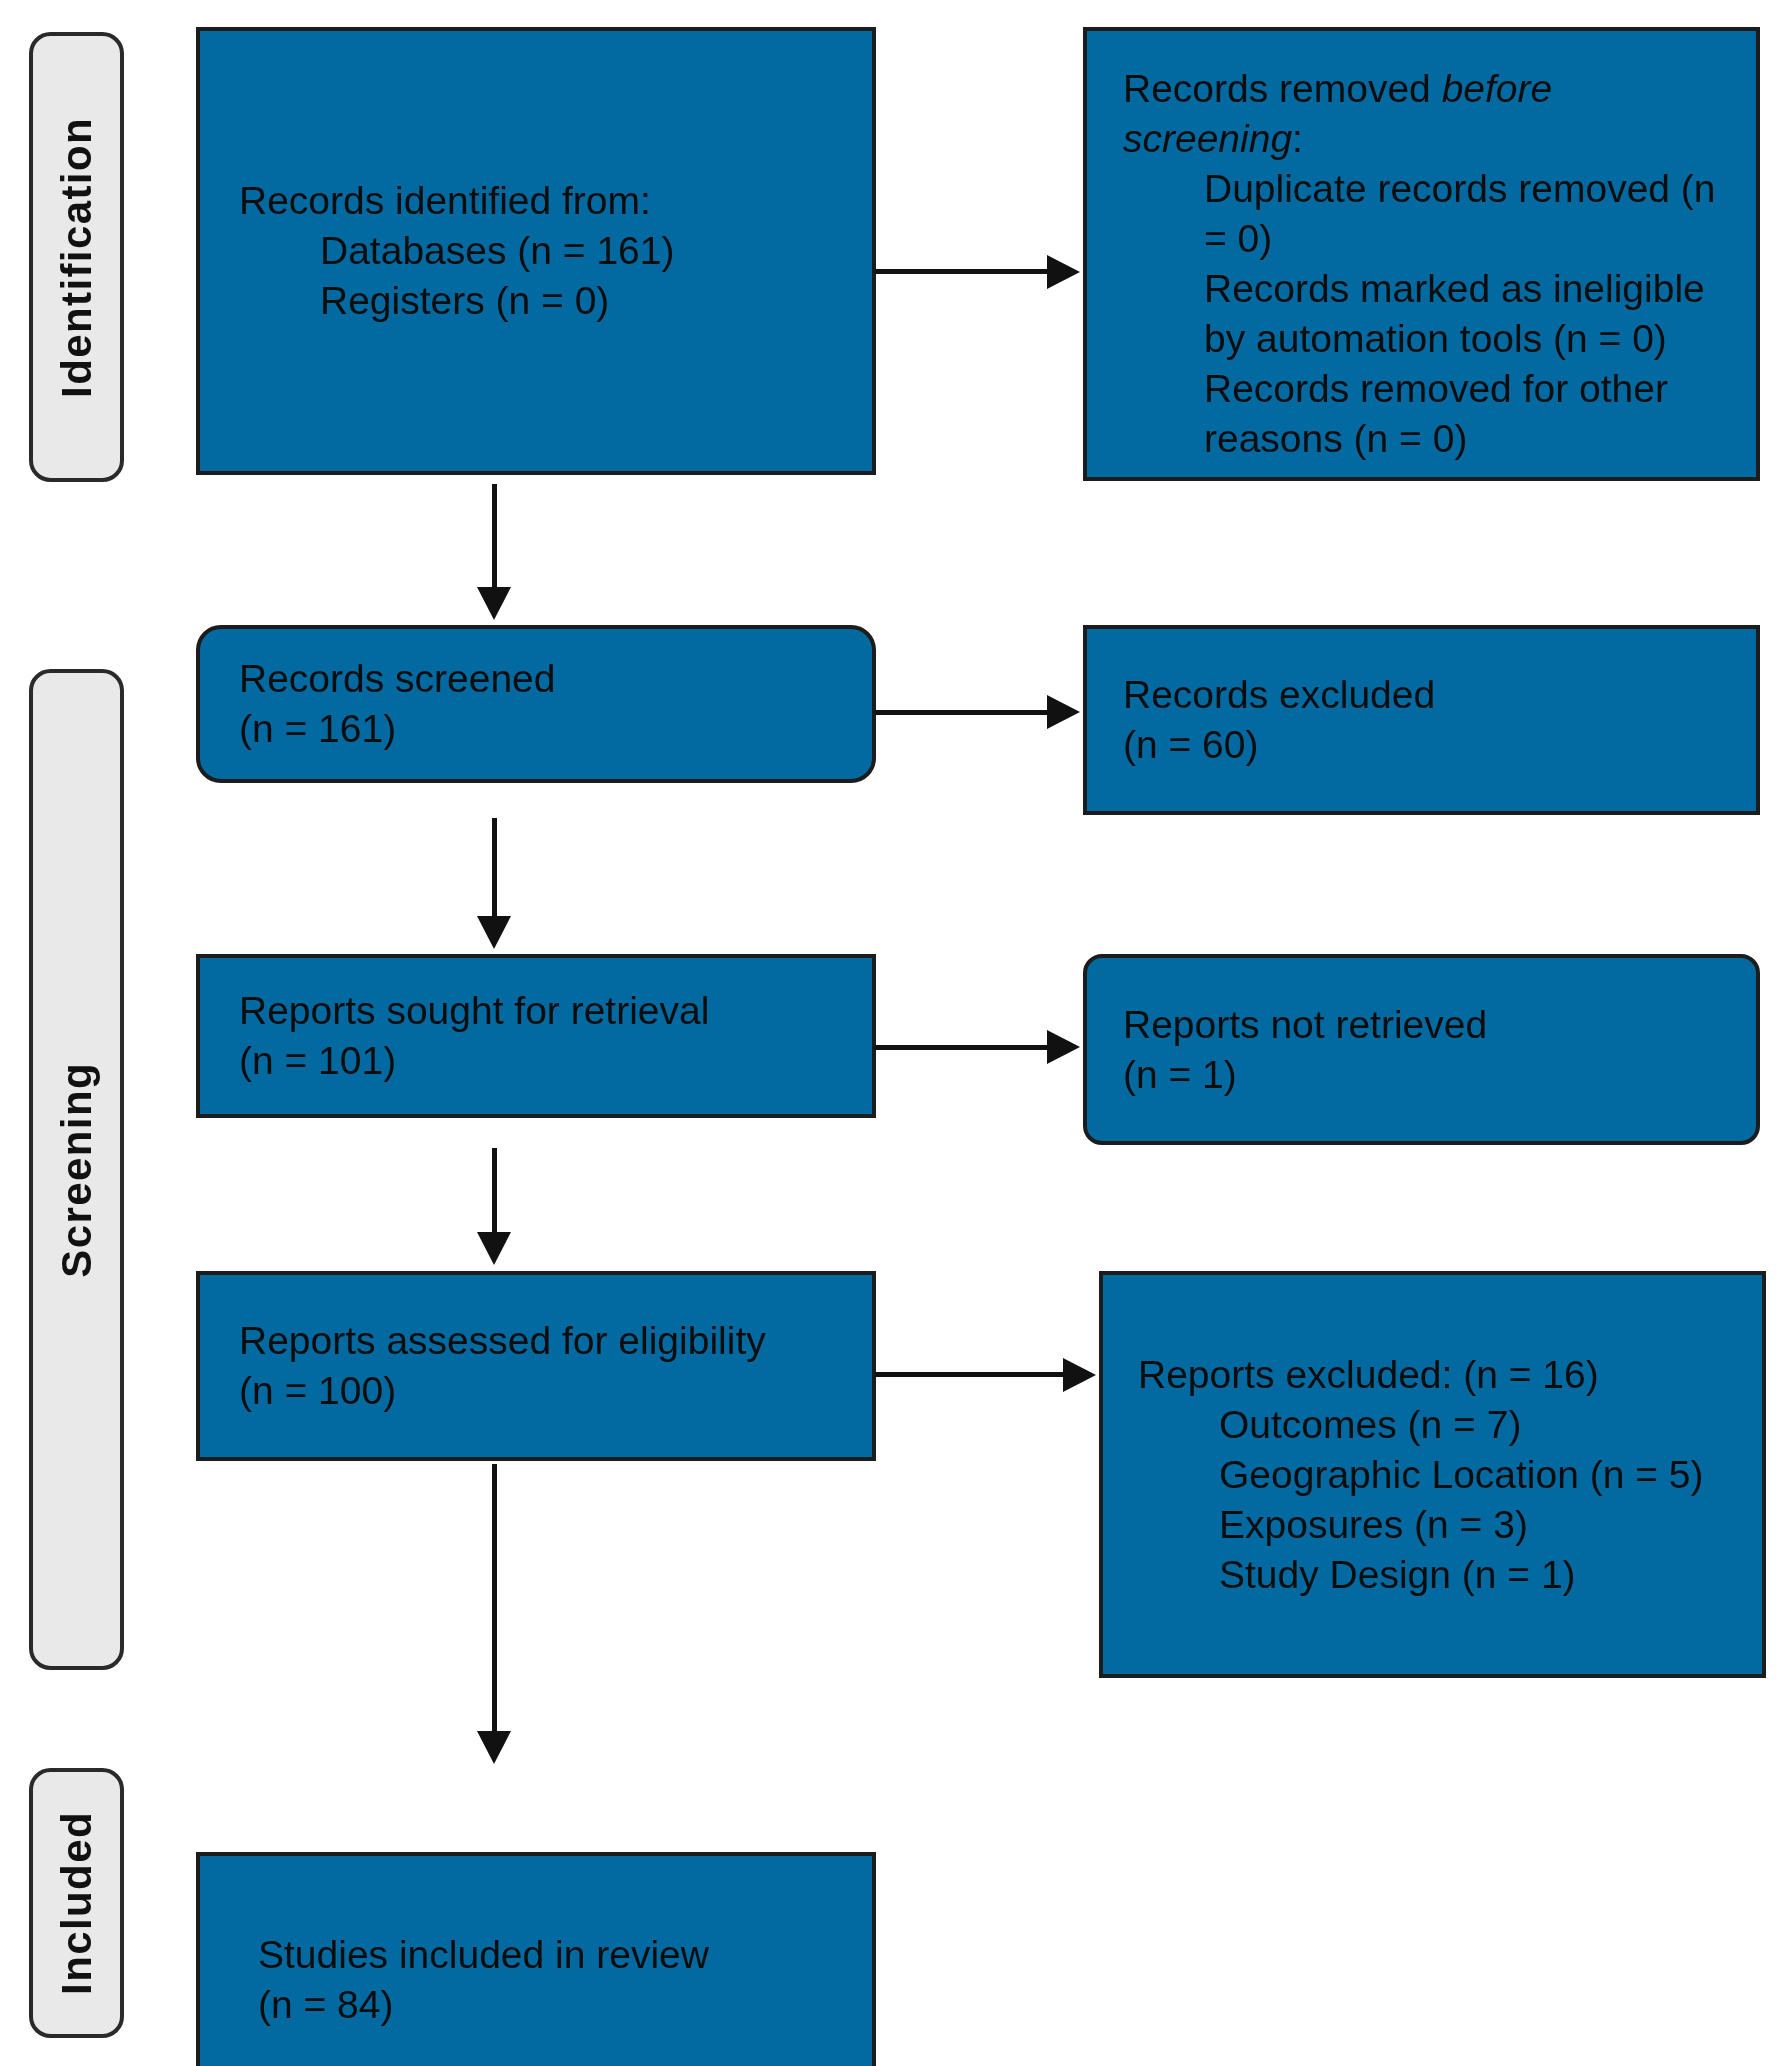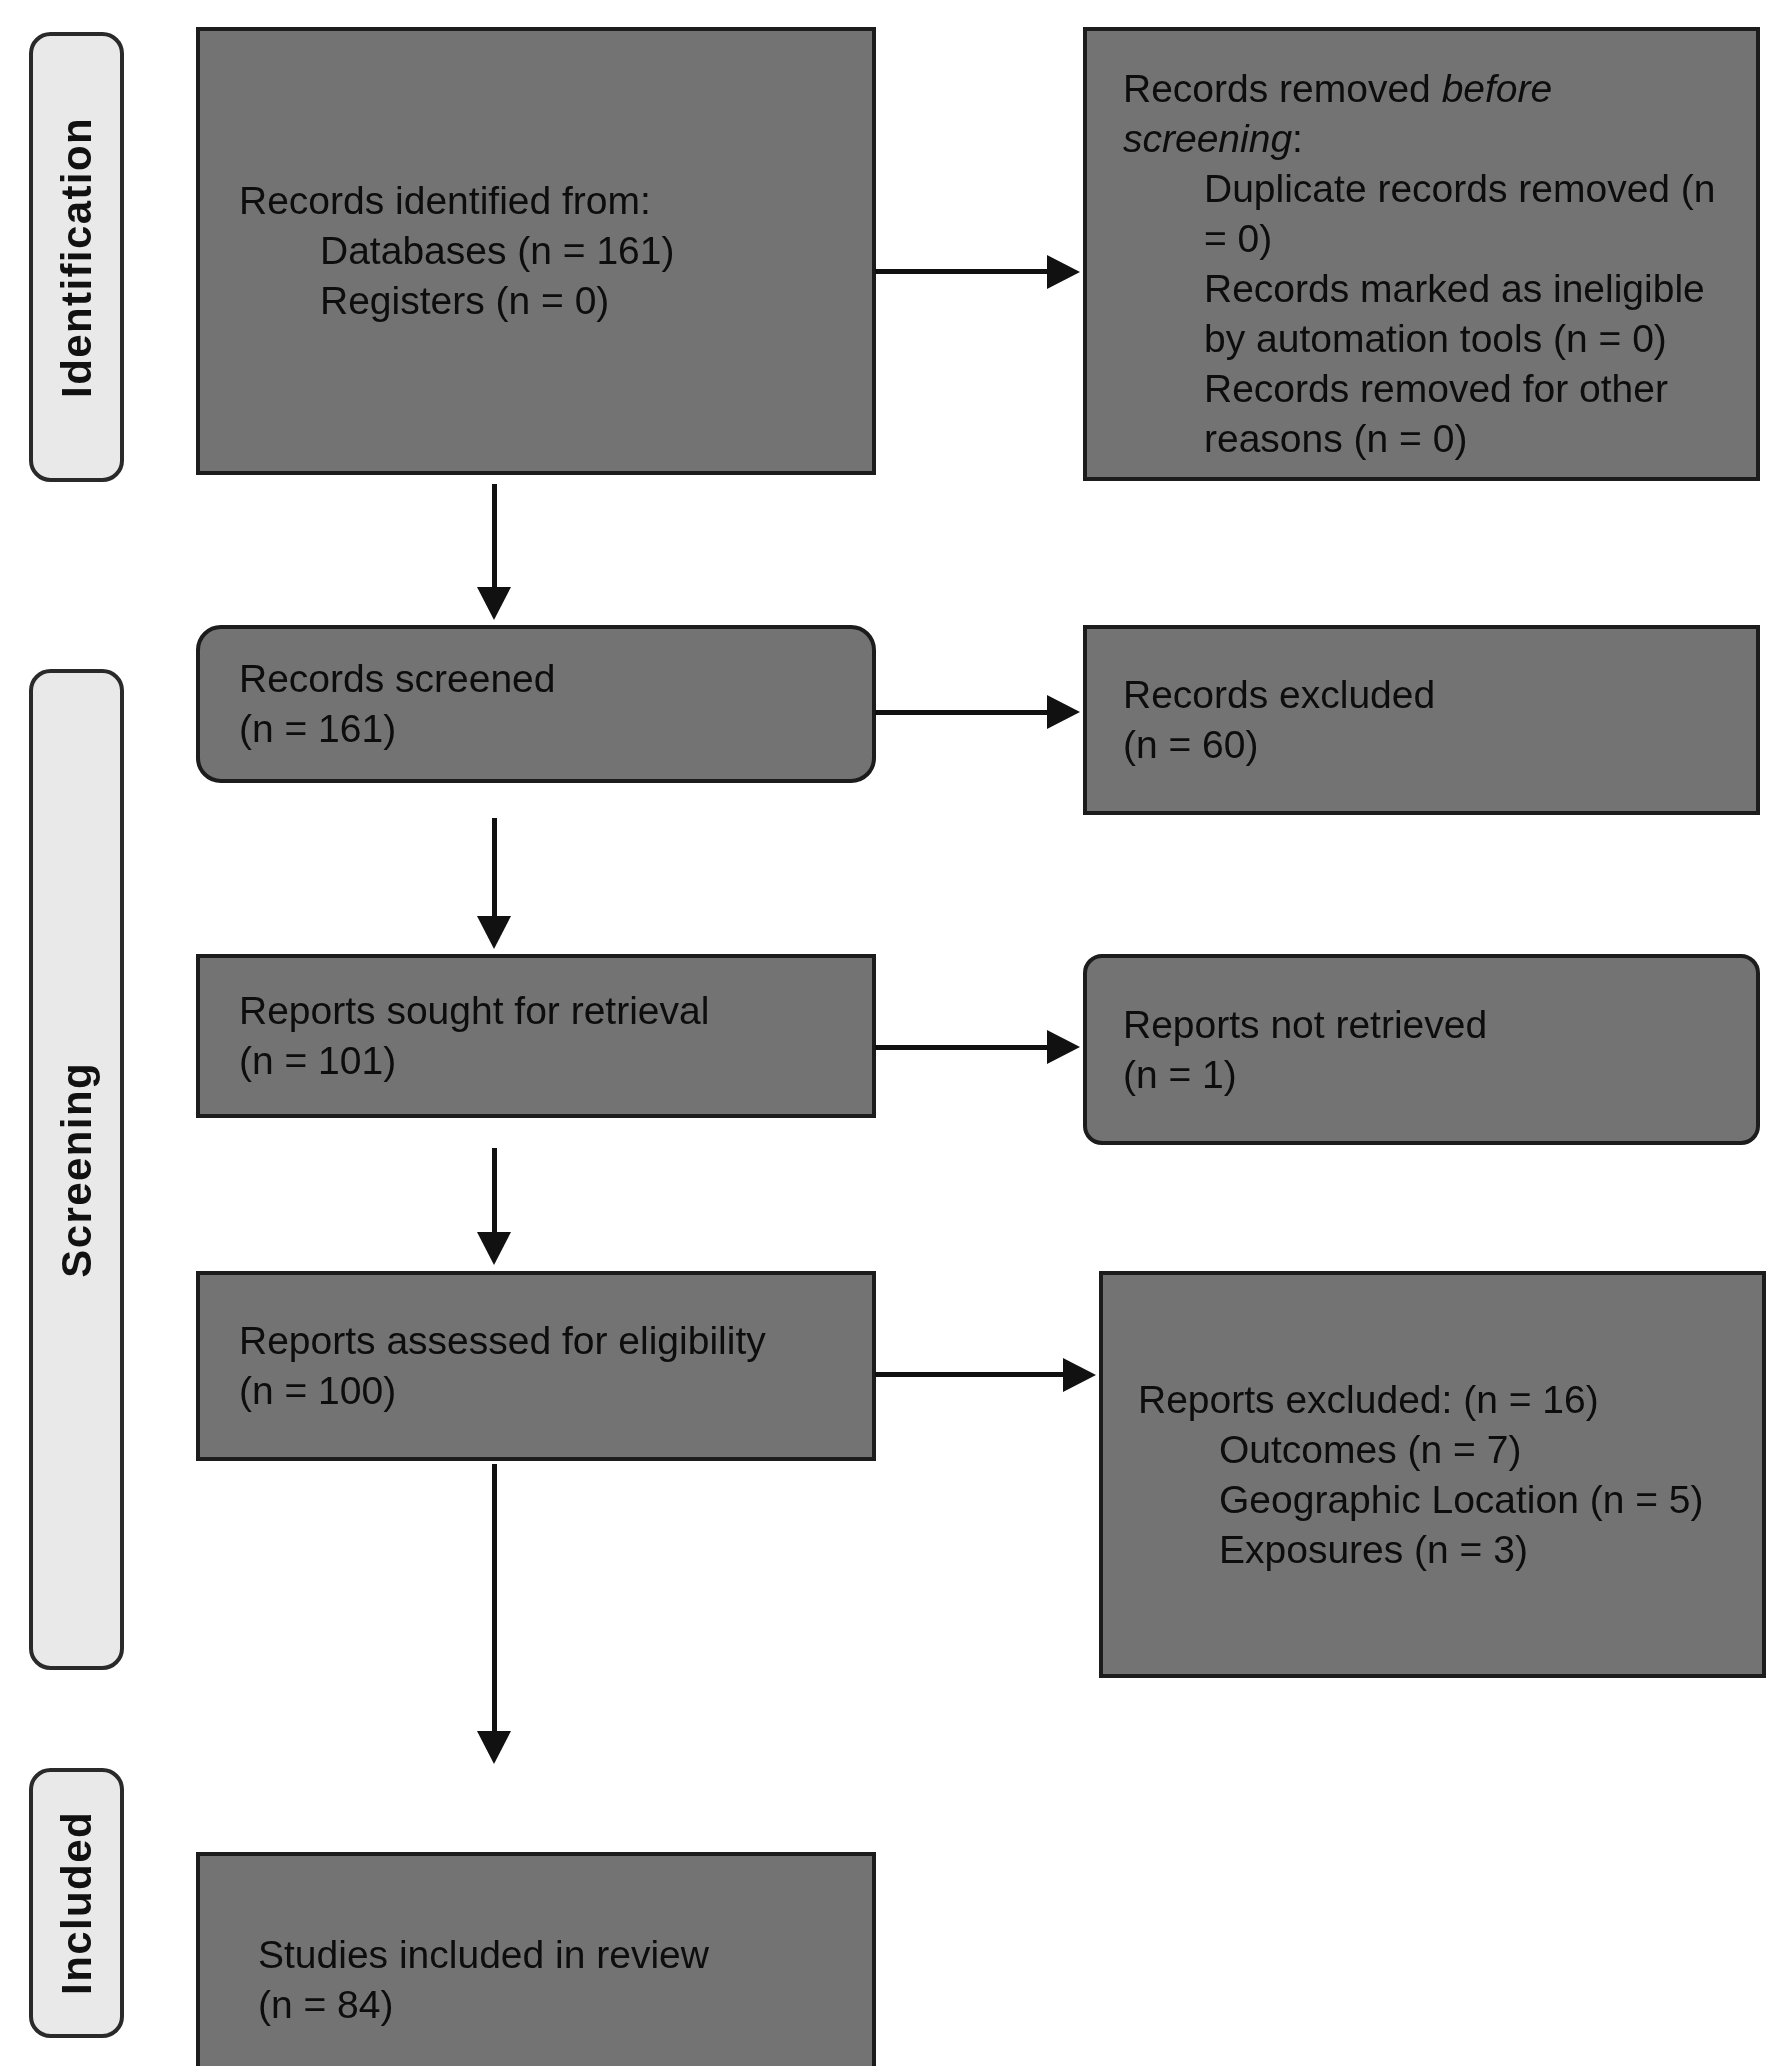--- a/index.html
+++ b/index.html
@@ -10,21 +10,21 @@
     position: relative;
     width: 1779px;
     height: 2066px;
     background: #ffffff;
     overflow: hidden;
   }
 
   
   .box {
     position: absolute;
-    background: #737373;
+    background: #0369a1;
     border: 4.3px solid #1c1c1c;
     font-size: 39px;
     line-height: 50px;
     color: #0d0d0d;
     display: flex;
     flex-direction: column;
     justify-content: center;
   }
   .box .line { white-space: normal; }
   .box .indent { margin-left: 81px; }
@@ -156,20 +156,21 @@
   <div class="box b4">
     <div class="line">Reports assessed for eligibility</div>
     <div class="line">(n = 100)</div>
   </div>
 
   <div class="box rb4">
     <div class="line">Reports excluded: (n = 16)</div>
     <div class="line indent">Outcomes (n = 7)</div>
     <div class="line indent">Geographic Location (n = 5)</div>
     <div class="line indent">Exposures (n = 3)</div>
+    <div class="line indent">Study Design (n = 1)</div>
   </div>
 
   <div class="box b5">
     <div class="line">Studies included in review</div>
     <div class="line">(n = 84)</div>
   </div>
 
   <div class="vline a1l"></div>
   <div class="vhead a1h"></div>
   <div class="vline a2l"></div>

